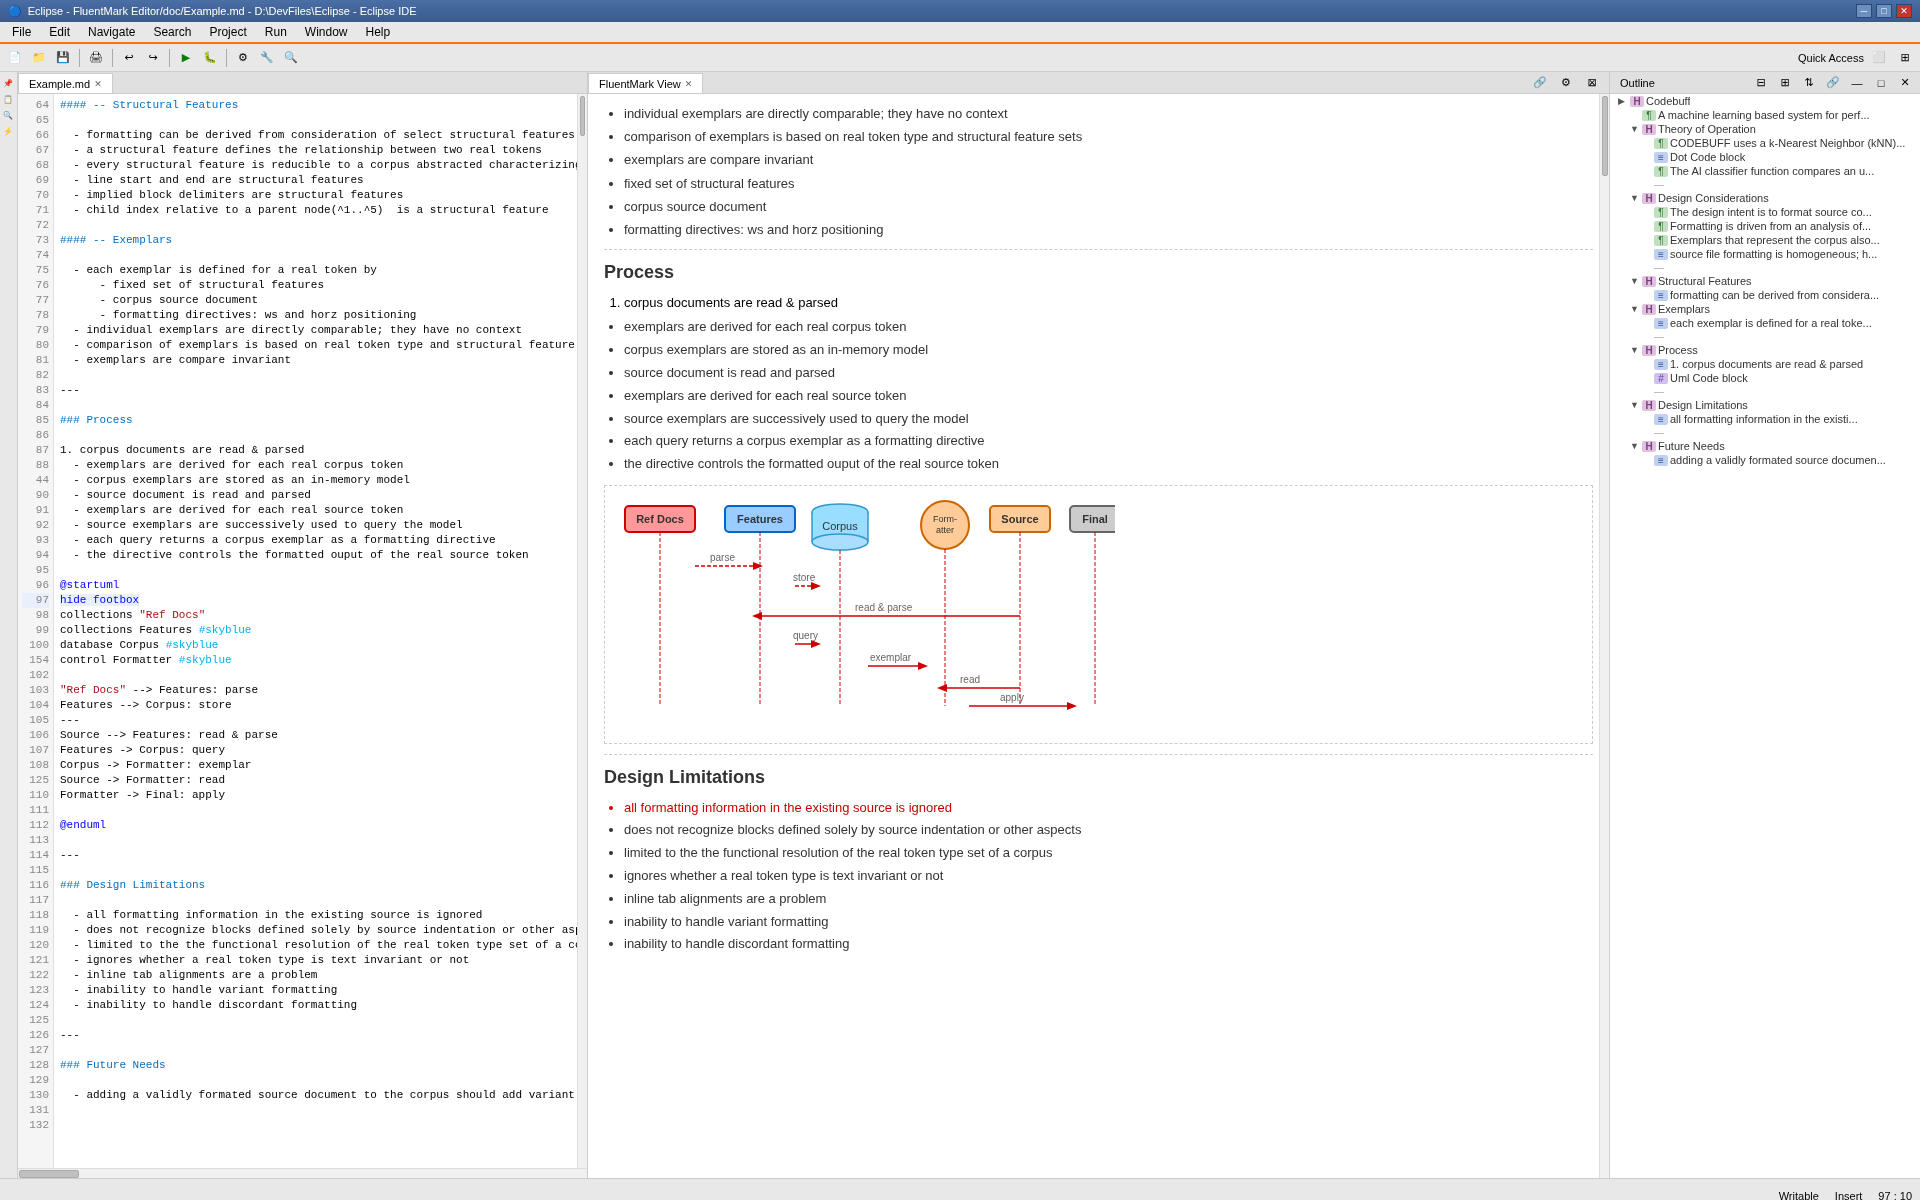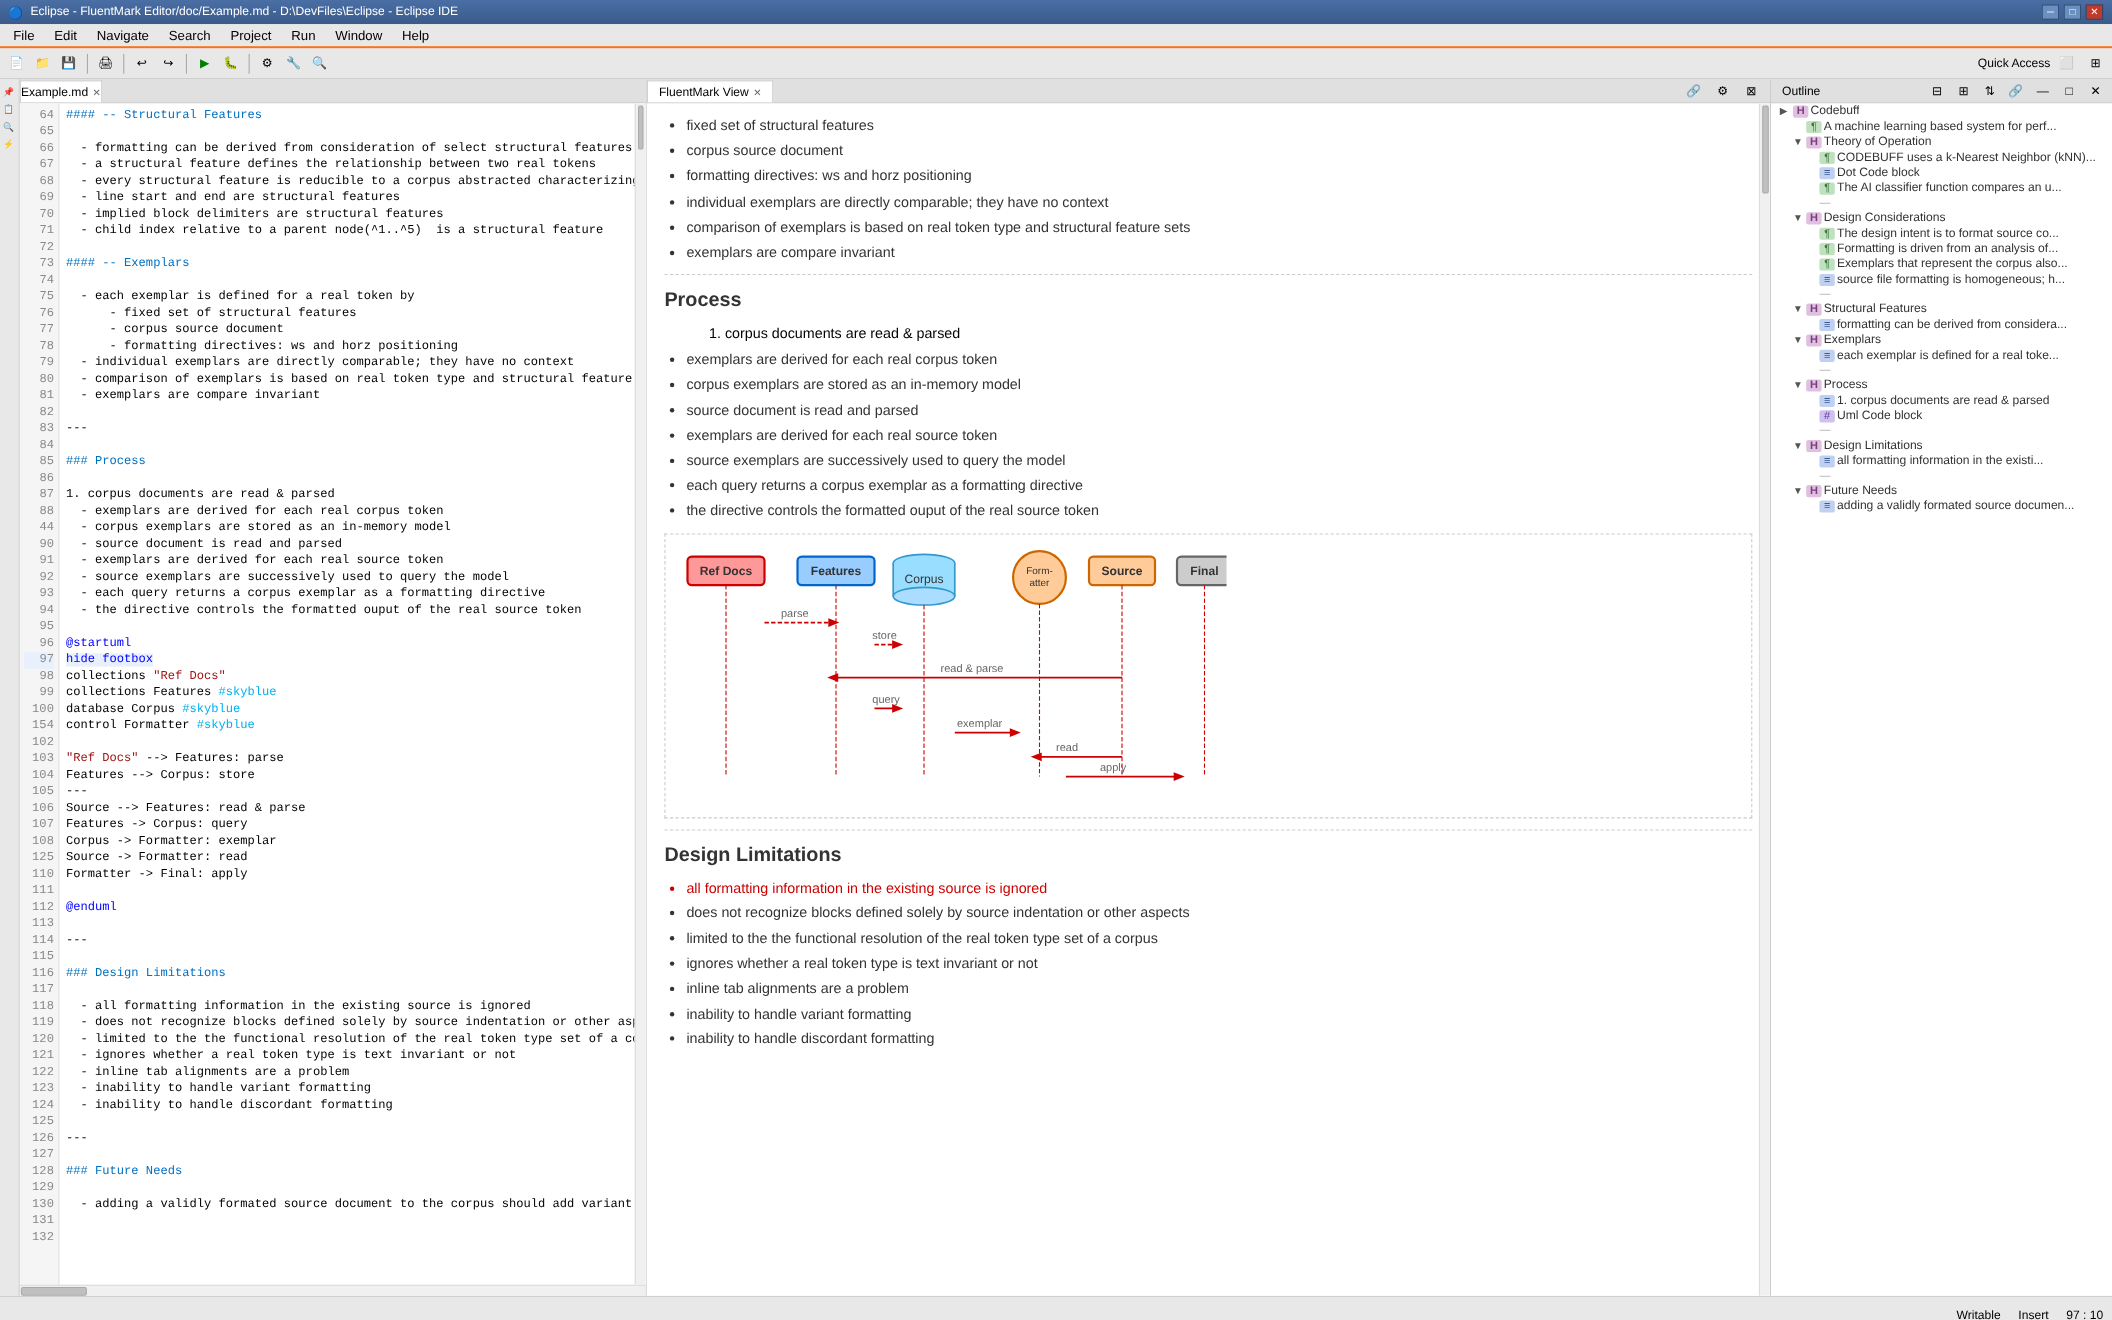--- a/index.html
+++ b/index.html
@@ -80,21 +80,21 @@
       background: #e0e0e0;
       height: 22px;
       display: flex;
       align-items: flex-end;
       border-bottom: 1px solid #ccc;
     }
     .editor-tab {
       background: #f5f5f5;
       border: 1px solid #ccc;
       border-bottom: none;
-      padding: 2px 0;
+      padding: 2px 10px;
       font-size: 11px;
       display: flex;
       align-items: center;
       gap: 4px;
       cursor: pointer;
       height: 20px;
     }
     .editor-tab.active { background: white; }
     .tab-close { font-size: 9px; cursor: pointer; color: #666; }
 
@@ -249,21 +249,21 @@
       padding: 0 8px;
     }
     #status-left { display: flex; gap: 8px; }
     #status-right { display: flex; gap: 16px; }
 
     
     .preview-h2 { font-size: 18px; font-weight: bold; color: #333; margin: 8px 0 6px 0; }
     .preview-list { list-style: disc; margin-left: 20px; margin-bottom: 4px; }
     .preview-list li { margin-bottom: 2px; color: #333; font-size: 13px; }
     .preview-ol { list-style: decimal; margin-left: 20px; margin-bottom: 4px; }
-    .preview-ol li { margin-bottom: 2px; margin-left: 35px; }
+    .preview-ol li { margin-bottom: 2px; }
     .preview-separator { border: none; border-top: 1px dashed #ccc; margin: 8px 0; }
 
     
     #uml-diagram {
       margin: 10px 0;
       border: 1px dashed #ccc;
       padding: 10px;
       background: white;
     }
 
@@ -505,28 +505,28 @@
       </div>
       <div id="preview-tab-icons">
         <div class="tb-btn">🔗</div>
         <div class="tb-btn">⚙</div>
         <div class="tb-btn">⊠</div>
       </div>
     </div>
     <div id="preview-content">
 
       <ul class="preview-list">
+        <li>individual exemplars are directly comparable; they have no context</li>
+        <li>comparison of exemplars is based on real token type and structural feature sets</li>
+        <li>exemplars are compare invariant</li>
+      </ul>
+      <ul class="preview-list">
         <li>fixed set of structural features</li>
         <li>corpus source document</li>
         <li>formatting directives: ws and horz positioning</li>
-      </ul>
-      <ul class="preview-list">
-        <li>individual exemplars are directly comparable; they have no context</li>
-        <li>comparison of exemplars is based on real token type and structural feature sets</li>
-        <li>exemplars are compare invariant</li>
       </ul>
 
       <hr class="preview-separator">
 
       <div class="preview-h2">Process</div>
 
       <ol class="preview-ol">
         <li>corpus documents are read &amp; parsed</li>
       </ol>
       <ul class="preview-list">

